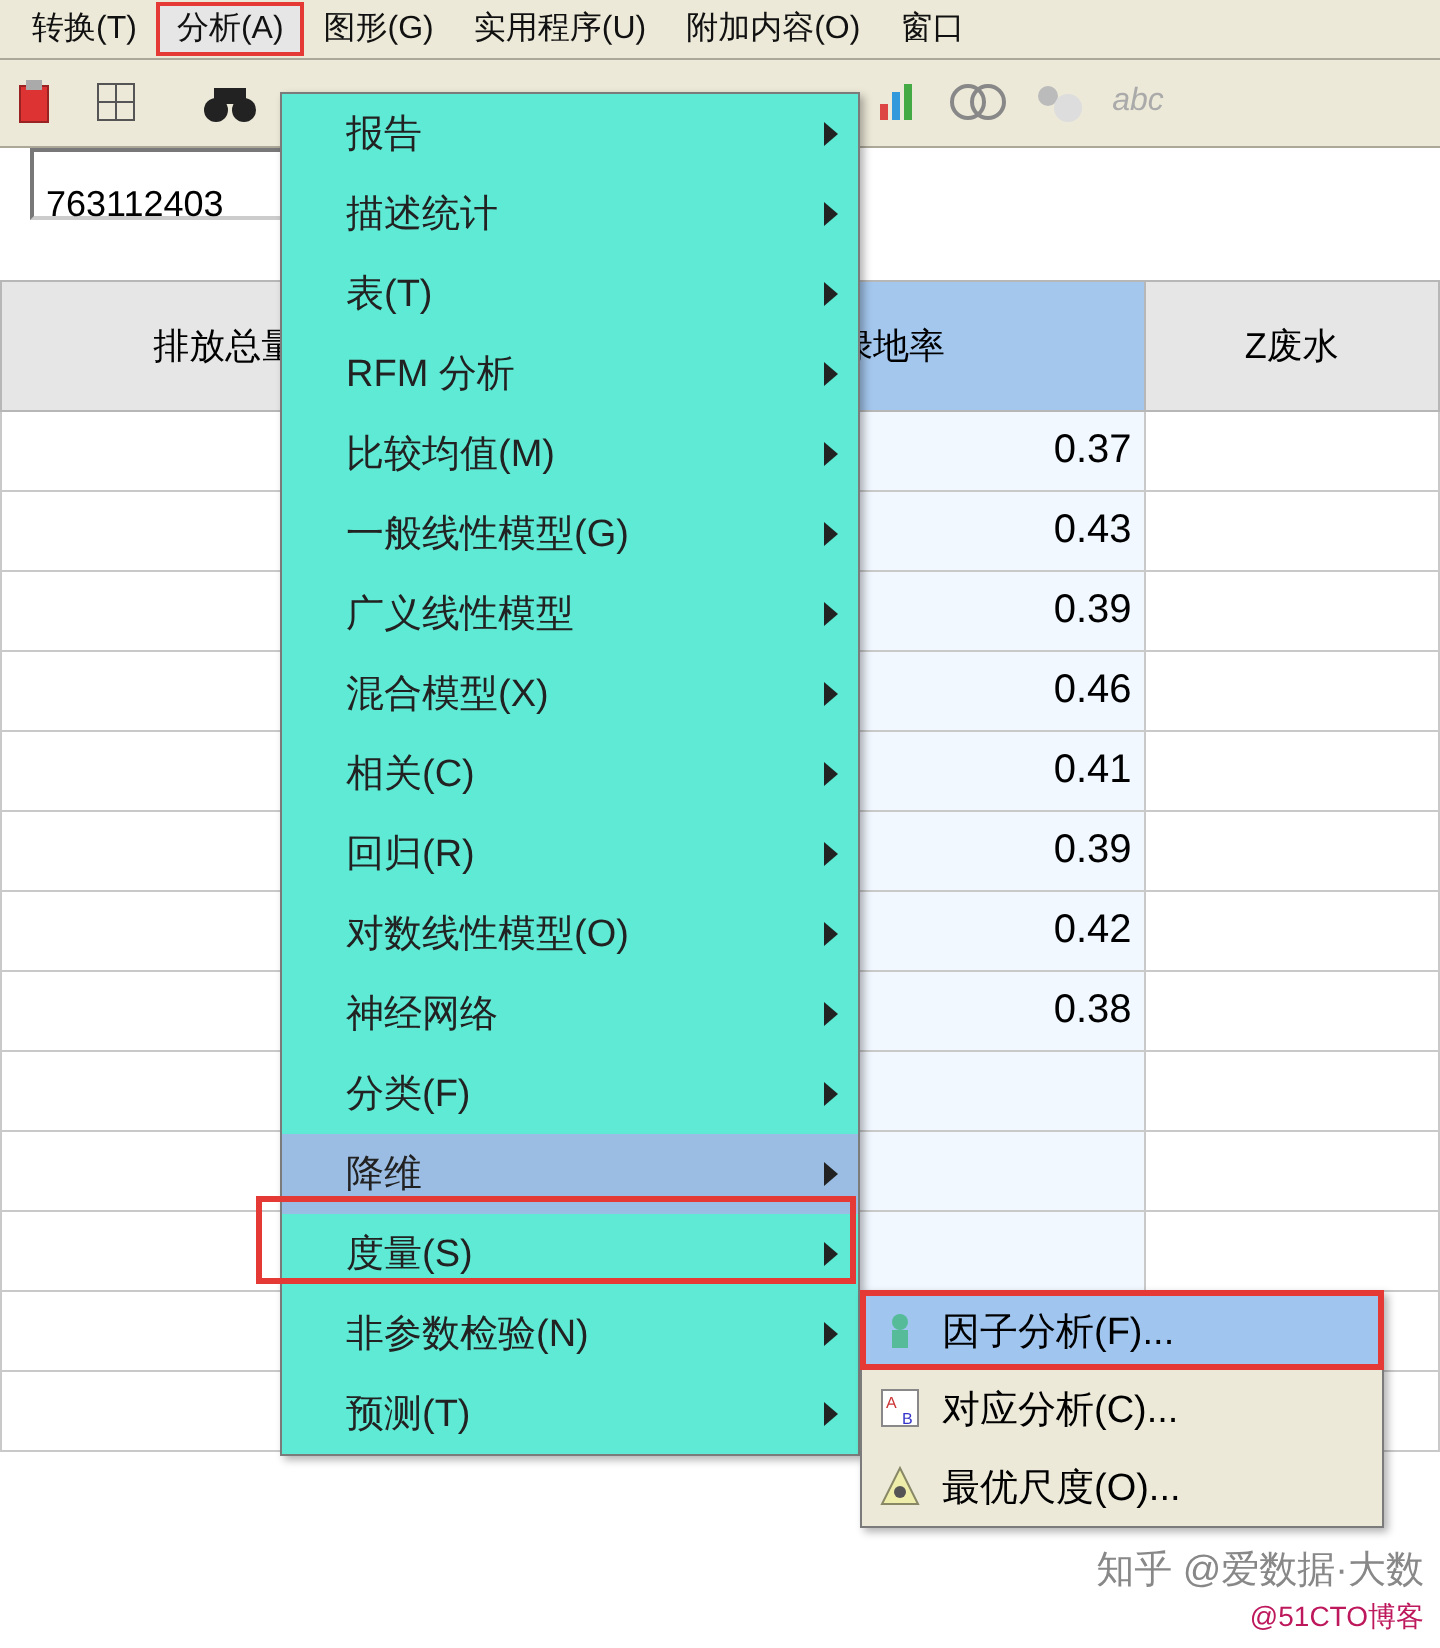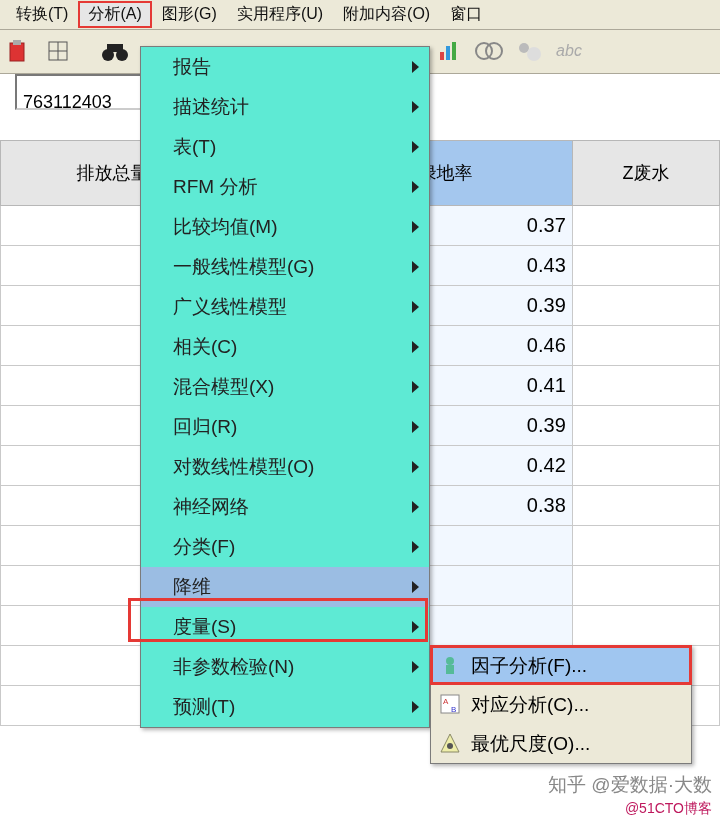--- a/index.html
+++ b/index.html
@@ -167,22 +167,22 @@
 </div>
 
 <div class="dropdown" id="dropdown">
     <div class="mi">报告<span class="arrow"></span></div>
     <div class="mi">描述统计<span class="arrow"></span></div>
     <div class="mi">表(T)<span class="arrow"></span></div>
     <div class="mi">RFM 分析<span class="arrow"></span></div>
     <div class="mi">比较均值(M)<span class="arrow"></span></div>
     <div class="mi">一般线性模型(G)<span class="arrow"></span></div>
     <div class="mi">广义线性模型<span class="arrow"></span></div>
+    <div class="mi">混合模型(X)<span class="arrow"></span></div>
     <div class="mi">相关(C)<span class="arrow"></span></div>
-    <div class="mi">混合模型(X)<span class="arrow"></span></div>
     <div class="mi">回归(R)<span class="arrow"></span></div>
     <div class="mi">对数线性模型(O)<span class="arrow"></span></div>
     <div class="mi">神经网络<span class="arrow"></span></div>
     <div class="mi">分类(F)<span class="arrow"></span></div>
     <div class="mi sel">降维<span class="arrow"></span></div>
     <div class="mi">度量(S)<span class="arrow"></span></div>
     <div class="mi">非参数检验(N)<span class="arrow"></span></div>
     <div class="mi">预测(T)<span class="arrow"></span></div>
   </div>
 <div class="redbox" style="position:absolute;left:128px;top:598px;width:300px;height:44px;border:3px solid #e53935;z-index:20;pointer-events:none"></div>

